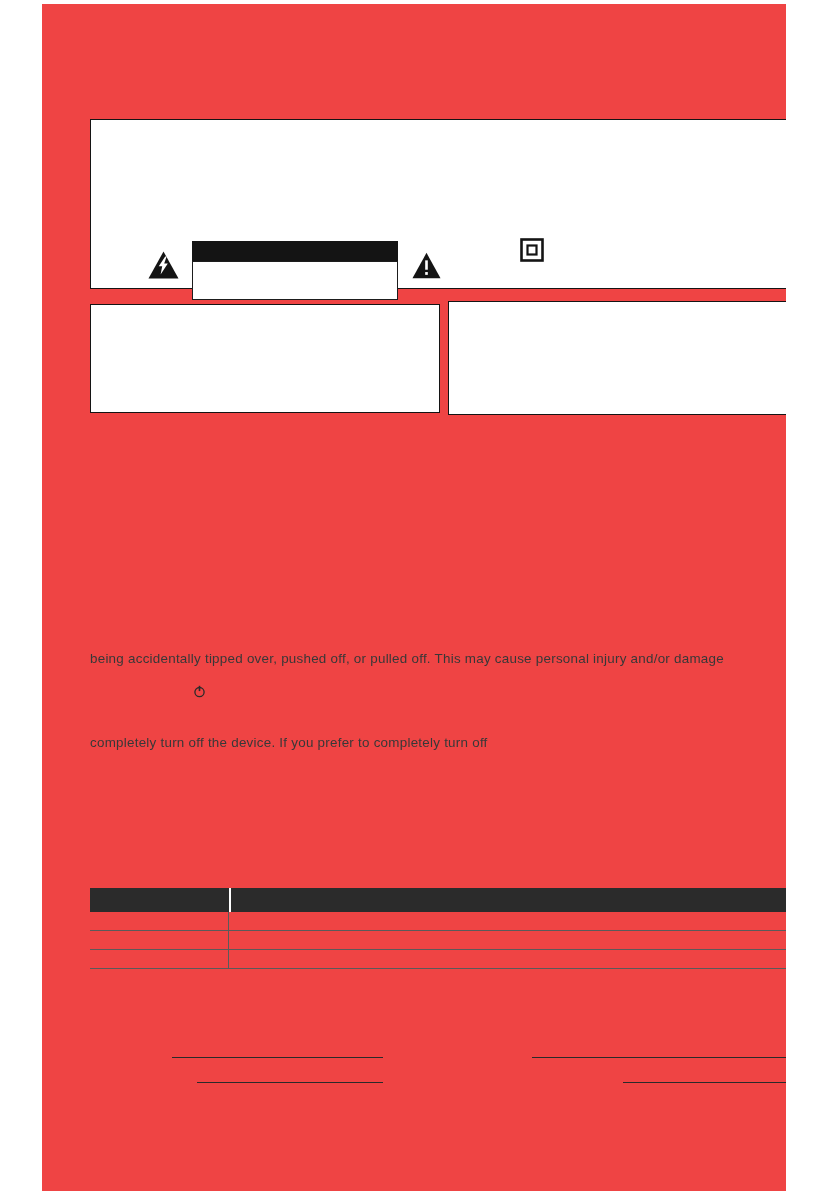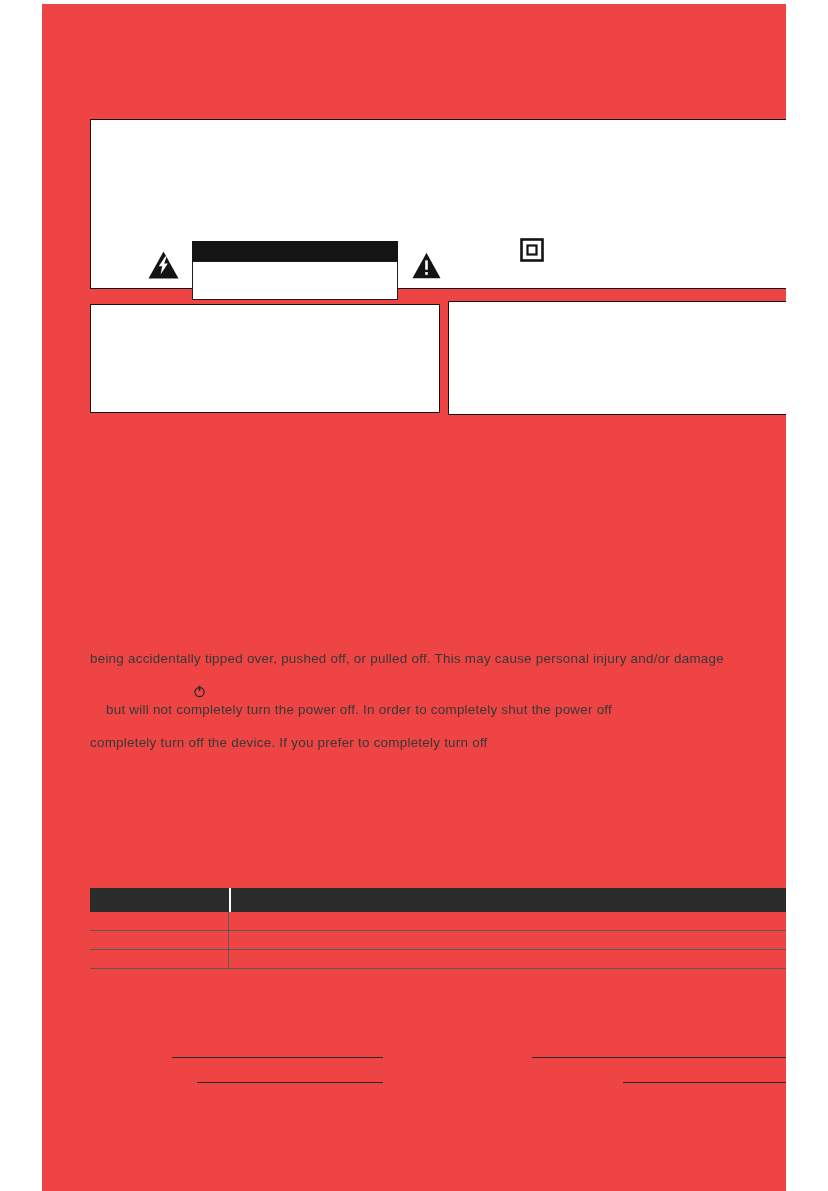--- a/index.html
+++ b/index.html
@@ -118,21 +118,20 @@
 
   <div class="abs bodyline text-line-1">being accidentally tipped over, pushed off, or pulled off. This may cause personal injury and/or damage</div>
 
   <span class="abs icon icon-power">
     <svg width="13" height="13" viewBox="0 0 13 13">
       <circle cx="6.5" cy="7.1" r="4.6" fill="none" stroke="#2a2a2a" stroke-width="1.3"></circle>
       <line x1="6.5" y1="0.8" x2="6.5" y2="6.1" stroke="#2a2a2a" stroke-width="1.6"></line>
     </svg>
   </span>
 
-  <div class="abs bodyline text-line-2">but will not completely turn the power off. In order to completely shut the power off</div>
   <div class="abs bodyline text-line-3">completely turn off the device. If you prefer to completely turn off</div>
 
   <div class="abs spec-table">
     <div class="spec-header">
       <div class="cell c1"></div>
       <div class="cell c2"></div>
     </div>
     <div class="spec-row">
       <div class="cell c1"></div>
       <div class="cell c2"></div>

